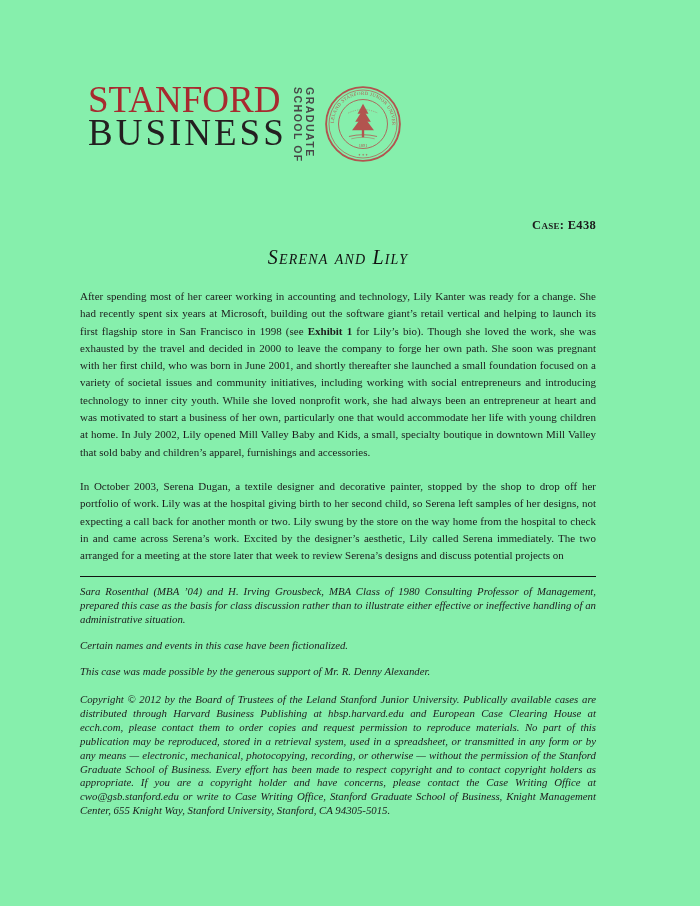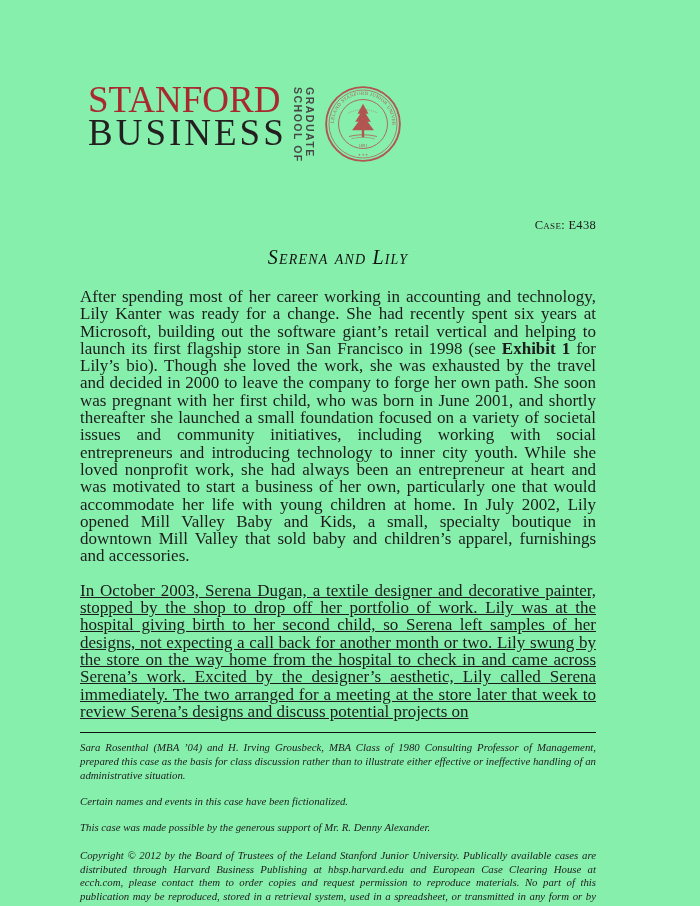--- a/index.html
+++ b/index.html
@@ -33,32 +33,33 @@
     font-weight:bold; font-size:10.5px; line-height:12px;
     letter-spacing:1.5px; color:#474747; white-space:nowrap;
   }
   .seal { position:absolute; left:236px; top:1px; width:78px; height:78px; }
 
   
   .case-info {
     margin-top:48px; text-align:right;
     font-variant:small-caps; font-size:12.5px; line-height:14px;
     letter-spacing:0.3px;
+    font-weight:bold;
   }
 
   .title {
     margin:14px 0 0 0; text-align:center;
     font-variant:small-caps; font-weight:normal;
     font-size:20px; letter-spacing:1.2px; color:#111;font-style:italic;
   }
 
   
-  .body { margin-top:19px; font-size:17px; line-height:17.3px; text-align:justify; }
+  .body { margin-top:19px; font-size:11px; line-height:17.3px; text-align:justify; }
   .body p { margin:0; }
-  .body p + p { margin-top:17px;text-decoration:underline; }
+  .body p + p { margin-top:17px; }
 
   
   .fn-rule { margin-top:12px; border:0; border-top:1.8px solid #121212; }
   .footnotes { font-size:10.8px; line-height:13.9px; }
   .footnotes p { margin:0;font-style:italic; }
   .fn-first { margin-top:6px !important; }
   .fn-gap { margin-top:12px !important; }
   .fn-copyright { margin-top:14px !important; font-style:italic; }
   .justify { text-align:justify; }
 </style>

